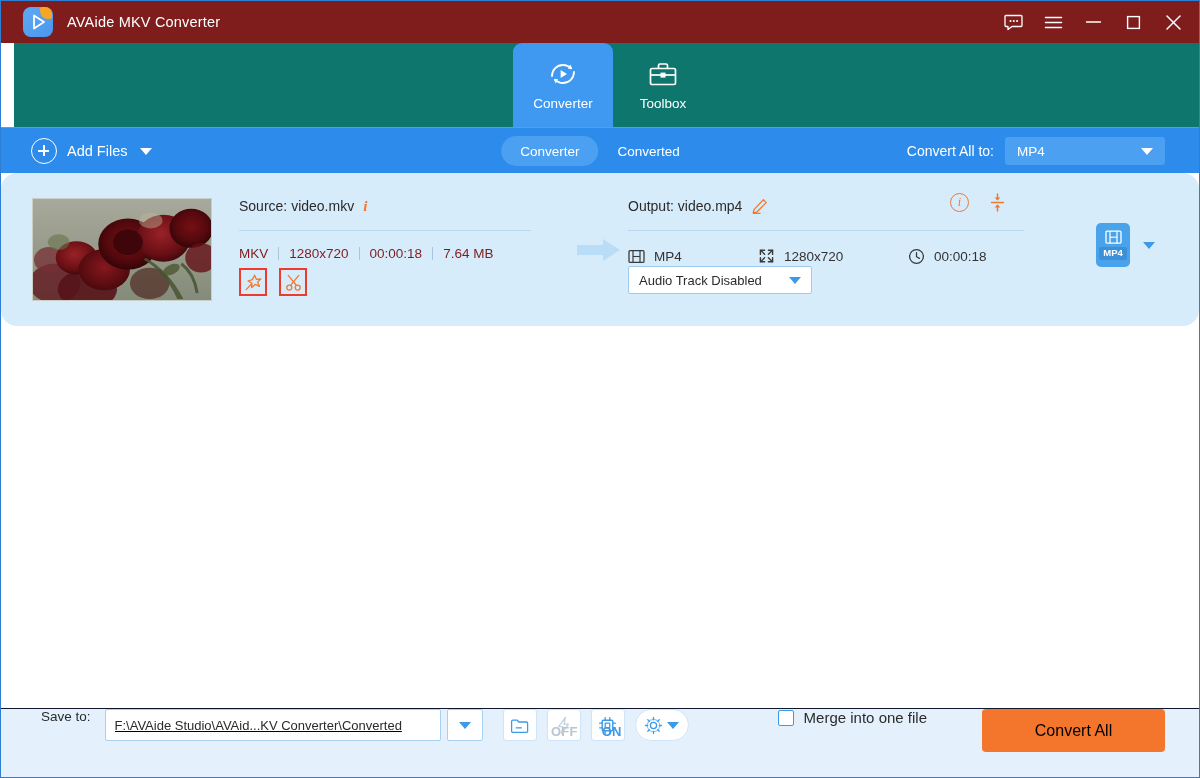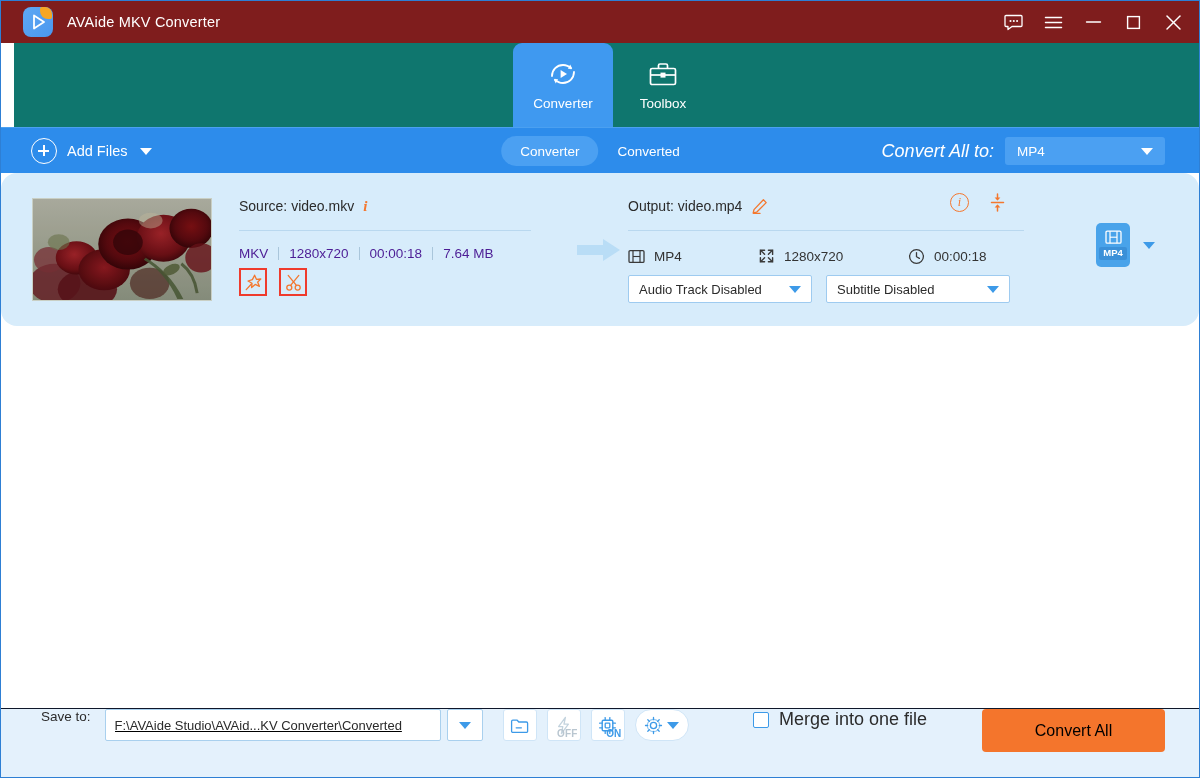--- a/index.html
+++ b/index.html
@@ -117,21 +117,21 @@
     height: 30px; padding: 0 19px;
     display: flex; align-items: center; justify-content: center;
     color: #ffffff; font-size: 13.5px;
     border-radius: 15px; cursor: default;
   }
   .seg.active { background: #4ba0f2; }
   .convert-all-to {
     position: absolute; right: 34px; top: 0; height: 46px;
     display: flex; align-items: center; gap: 11px;
   }
-  .convert-all-to .cat-label { color: #ffffff; font-size: 18px; white-space: nowrap; font-style: italic; }
+  .convert-all-to .cat-label { color: #ffffff; font-size: 14px; white-space: nowrap; }
   .fmt-select {
     width: 160px; height: 28px;
     background: #4ba0f2;
     border-radius: 3px;
     display: flex; align-items: center;
     position: relative; cursor: default;
   }
   .fmt-select .val {
     color: #ffffff; font-size: 13.5px; margin-left: 12px;
   }
@@ -170,21 +170,21 @@
     color: #f4772e; font-size: 15px; font-style: italic;
     font-family: "Liberation Serif", serif; font-weight: bold;
     cursor: default;
   }
   .hr {
     margin-top: 13px; height: 1px; background: #b9d8ef;
   }
   .meta {
     margin-top: 15px;
     display: flex; align-items: center;
-    font-size: 13.5px; color: #4c1d95;
+    font-size: 13.5px; color: #7f1d1d;
   }
   .meta .sep {
     width: 1px; height: 13px; background: #a9c6db; margin: 0 10px;
   }
   .edit-btns {
     margin-top: 7px; display: flex; gap: 12px;
   }
   .ebtn {
     width: 28px; height: 28px;
     border: 2px solid #ef3b2d;
@@ -202,21 +202,21 @@
     color: #f4772e; font-size: 12px; font-style: italic;
     font-family: "Liberation Serif", serif;
     display: flex; align-items: center; justify-content: center;
     cursor: default;
   }
   .out-meta {
     margin-top: 15px; display: flex; align-items: center;
     font-size: 13.5px; color: #333333; height: 20px;
   }
   .out-meta .grp { display: flex; align-items: center; gap: 9px; }
-  .out-selects { margin-top: 9px; display: flex; gap: 14px; }
+  .out-selects { display: flex; gap: 14px; }
   .sel {
     width: 184px; height: 28px;
     background: #ffffff;
     border: 1px solid #9ecbf0;
     border-radius: 2px;
     display: flex; align-items: center;
     position: relative; cursor: default;
   }
   .sel .val { font-size: 13px; color: #2b2b2b; margin-left: 10px; }
   .caret-b {
@@ -284,40 +284,40 @@
   }
   .mini-btns { margin-left: 20px; display: flex; align-items: center; gap: 10px; }
   .mini {
     width: 34px; height: 32px;
     background: #ffffff; border: 1px solid #cfe5f7; border-radius: 3px;
     display: flex; align-items: center; justify-content: center;
     position: relative; cursor: default;
   }
   .mini .tag {
     position: absolute; right: 2px; bottom: 1px;
-    font-size: 10px; font-weight: bold; letter-spacing: .2px;
+    font-size: 13px; font-weight: bold; letter-spacing: .2px;
   }
   .tag.off { color: #b9c6d0; }
   .tag.on  { color: #3d9ae8; }
   .gear-pill {
     width: 54px; height: 32px;
     background: #ffffff; border: 1px solid #cfe5f7; border-radius: 16px;
     display: flex; align-items: center; justify-content: center; gap: 4px;
     cursor: default;
   }
   .merge-wrap {
     position: absolute; right: 272px;
     display: flex; align-items: center; gap: 10px;
   }
   .checkbox {
     width: 16px; height: 16px;
     border: 1.5px solid #3d9ae8; background: #ffffff; border-radius: 2px;
     cursor: default;
   }
-  .merge-label { font-size: 18px; color: #2b2b2b; white-space: nowrap; }
+  .merge-label { font-size: 15px; color: #2b2b2b; white-space: nowrap; }
   .convert-all {
     position: absolute; right: 34px;
     width: 183px; height: 43px;
     background: #f4752c; border-radius: 4px;
     color: #000000; font-size: 16px;
     display: flex; align-items: center; justify-content: center;
     cursor: default; border: none;
     font-family: "Liberation Sans", sans-serif;
   }
 </style>
@@ -570,24 +570,20 @@
             </svg>
             <span>00:00:18</span>
           </div>
         </div>
 
         <div class="out-selects">
           <div class="sel">
             <span class="val">Audio Track Disabled</span>
             <span class="caret-b"></span>
           </div>
-          <div class="sel">
-            <span class="val">Subtitle Disabled</span>
-            <span class="caret-b"></span>
-          </div>
         </div>
       </div>
 
       <div class="fmt-badge-wrap">
         <div class="fmt-badge">
           <svg width="17" height="15" viewBox="0 0 17 15">
             <rect x="1" y="1.2" width="15" height="12" rx="1.2" fill="none" stroke="#ffffff" stroke-width="1.3"></rect>
             <line x1="5" y1="1.2" x2="5" y2="13.2" stroke="#ffffff" stroke-width="1.2"></line>
             <line x1="12" y1="1.2" x2="12" y2="13.2" stroke="#ffffff" stroke-width="1.2"></line>
             <line x1="5" y1="7.2" x2="12" y2="7.2" stroke="#ffffff" stroke-width="1.1"></line>

